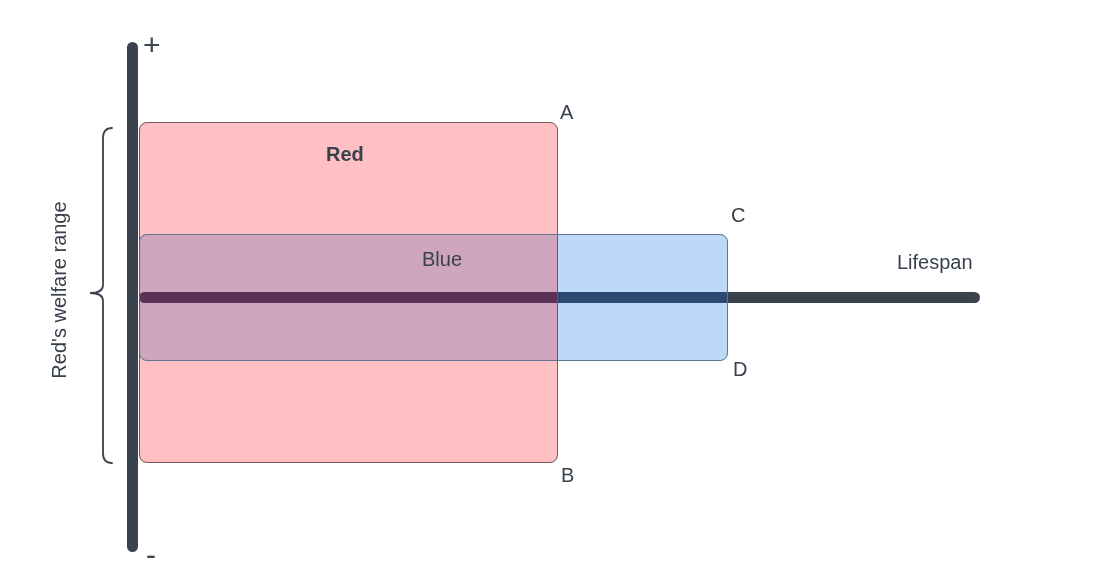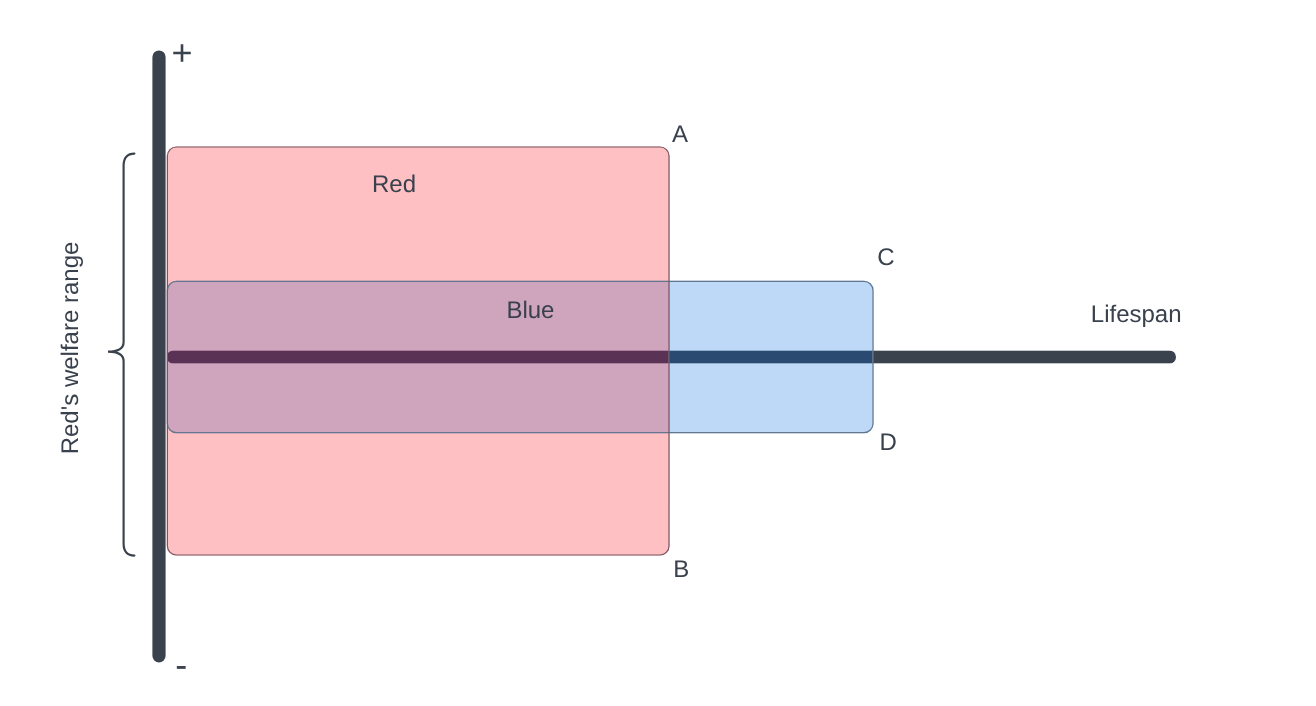--- a/index.html
+++ b/index.html
@@ -20,23 +20,23 @@
 
   #x-axis{left:139px;top:292px;width:841px;height:11px;border-radius:6px;overflow:hidden;display:flex;z-index:3;}
   #x-axis .seg{height:100%;}
   #seg-overlap{width:418px;background:var(--plum-axis);}
   #seg-blue{width:170px;background:var(--navy-axis);}
   #seg-plain{width:253px;background:var(--slate);}
 
   #blue-outline{left:139px;top:234px;width:589px;height:127px;border:1px solid var(--blue-border);border-radius:8px;box-sizing:border-box;z-index:4;background:transparent;}
   #red-outline{left:139px;top:122px;width:419px;height:341px;border:1px solid var(--red-border);border-radius:8px;box-sizing:border-box;z-index:5;background:transparent;}
 
-  #red-label{left:310px;top:143px;z-index:6;}
+  #red-label{left:326px;top:143px;z-index:6;font-weight:bold;}
   #blue-label{left:422px;top:248px;z-index:6;}
-  #lifespan-label{left:897px;top:251px;z-index:6;margin-left:12px;}
+  #lifespan-label{left:897px;top:251px;z-index:6;}
   #corner-a{left:560px;top:101px;z-index:6;}
   #corner-b{left:561px;top:464px;z-index:6;}
   #corner-c{left:731px;top:204px;z-index:6;}
   #corner-d{left:733px;top:358px;z-index:6;}
 
   #brace-svg{left:83px;top:120px;z-index:6;}
   #brace-label{left:-45px;top:278px;width:210px;height:24px;text-align:center;transform:rotate(-90deg);z-index:6;}
 </style>
 </head>
 <body>

